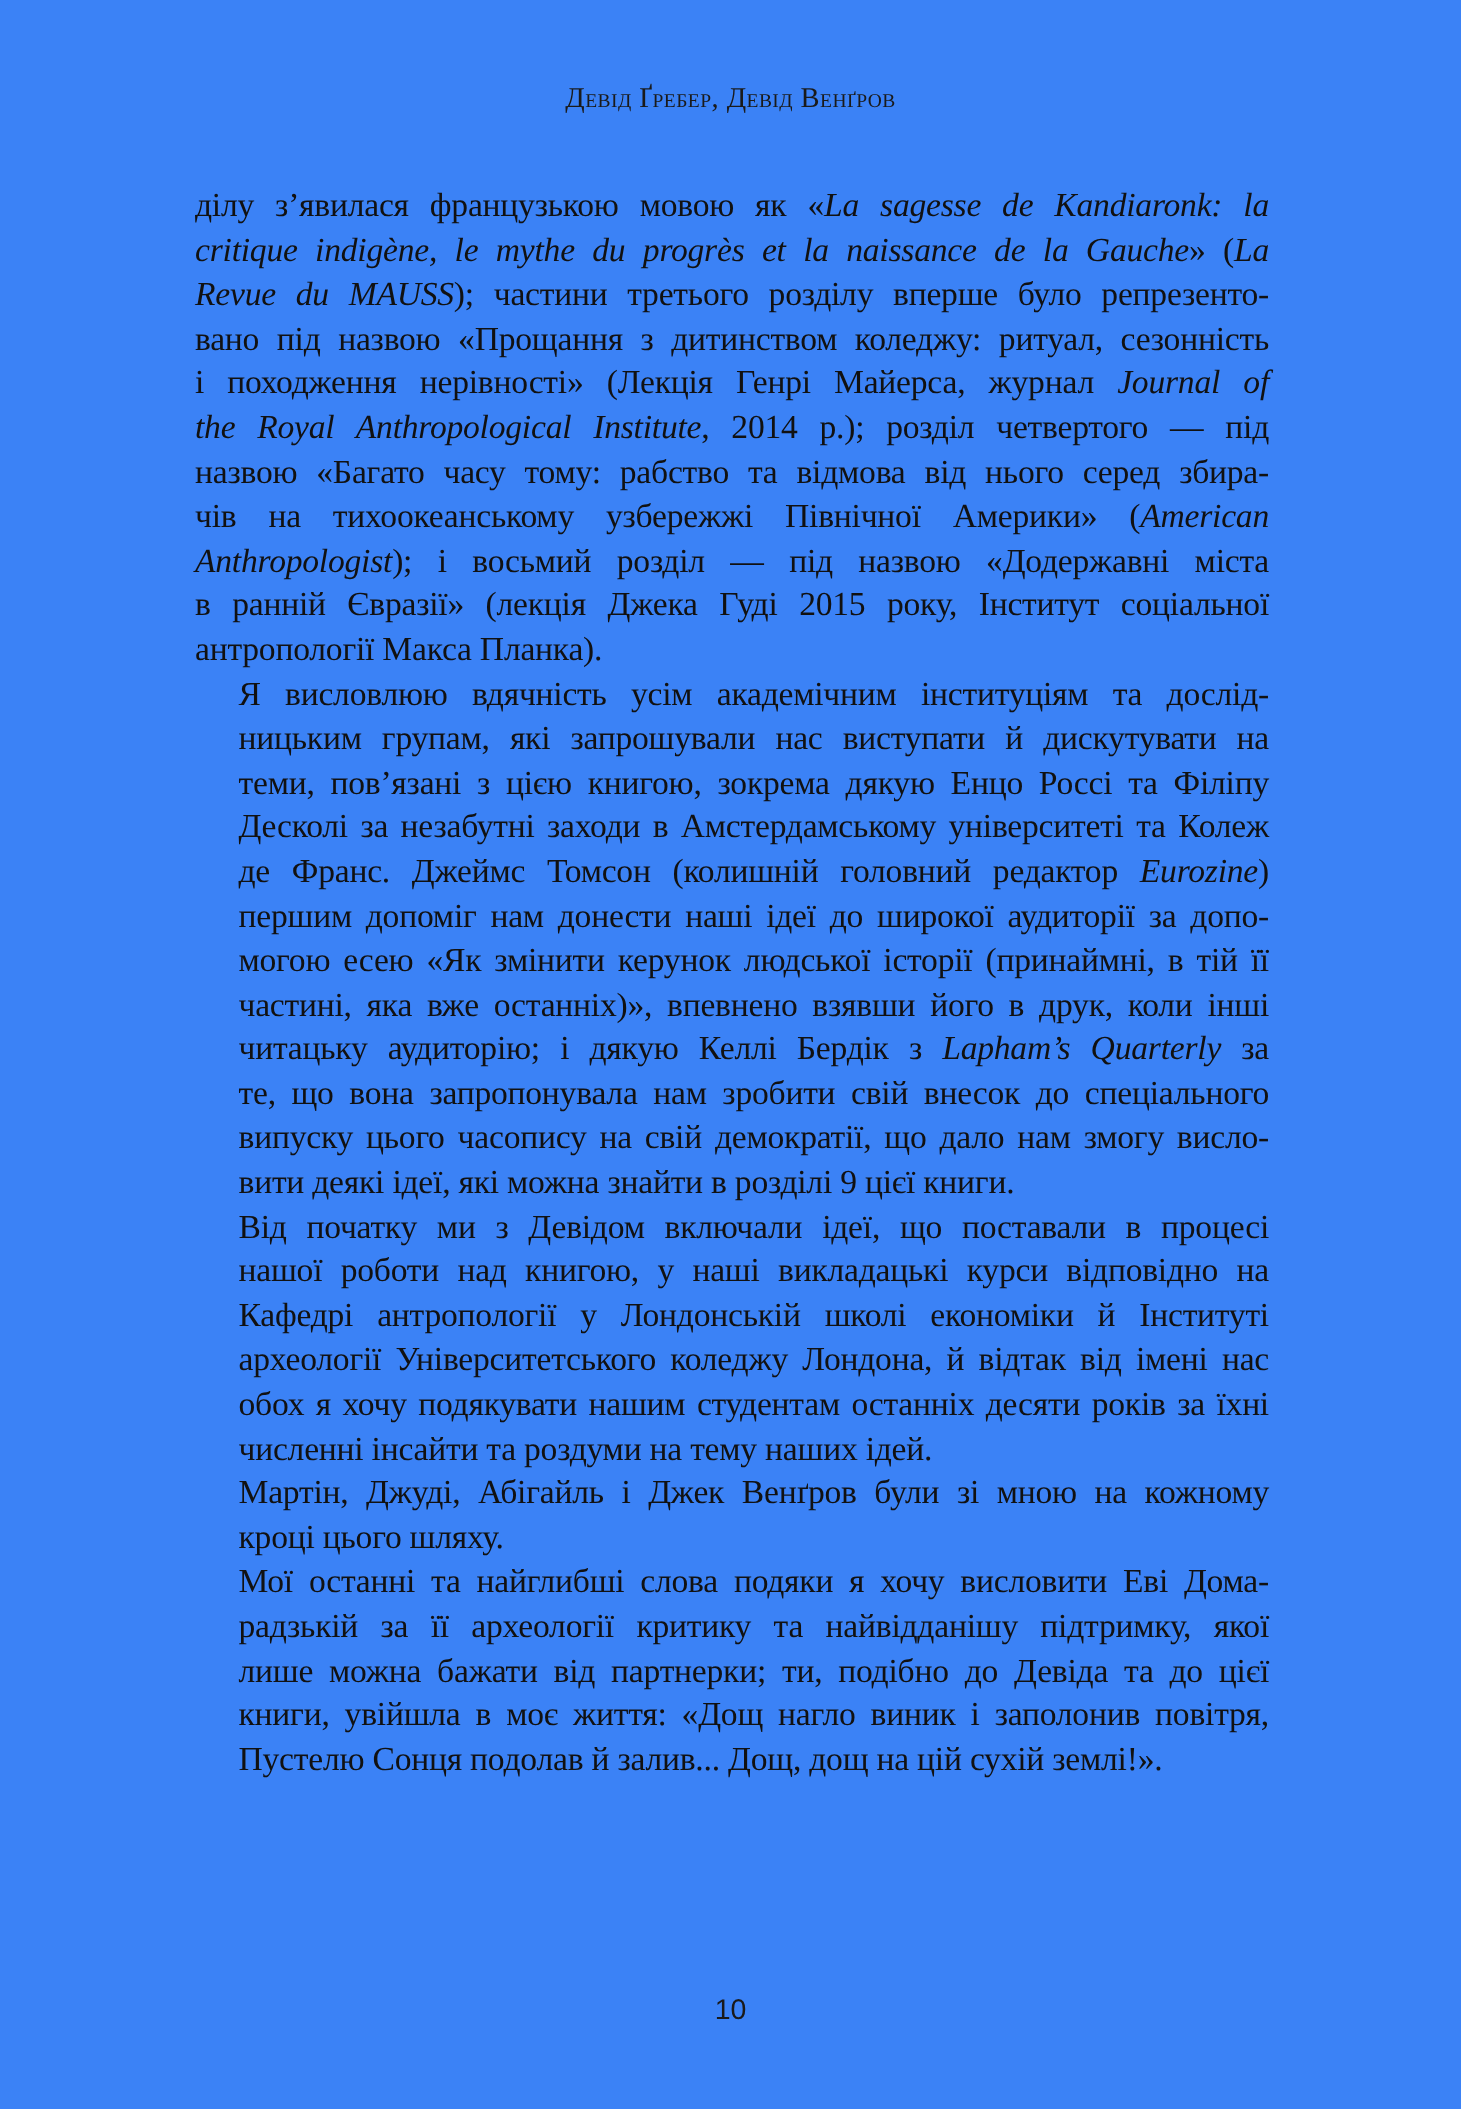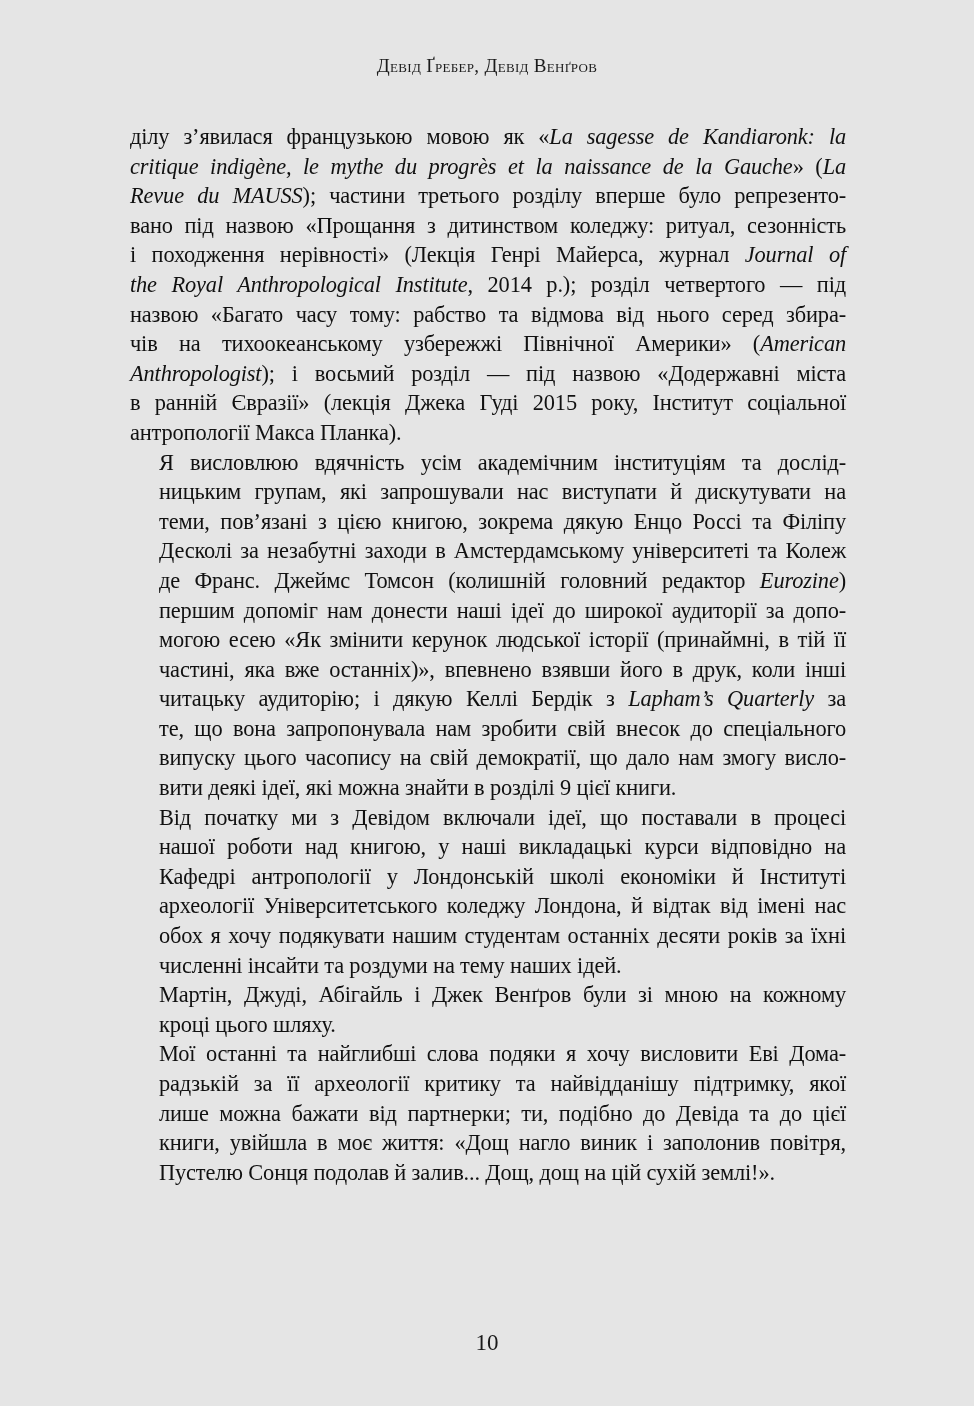--- a/index.html
+++ b/index.html
@@ -1,37 +1,37 @@
 <!DOCTYPE html>
 <html><head>
 <meta charset="utf-8">
 <style>
   html, body { margin: 0; padding: 0; background: #ffffff; }
   body { width: 974px; height: 1406px; position: relative; overflow: hidden; color: #1a1a1a; }
-  .page { position: absolute; left: 0; top: 0; width: 974px; height: 1406px; background: #e5e5e5; }
+  .page { position: absolute; left: 0; top: 0; width: 974px; height: 1406px; background: #3b82f6; }
   .running-head {
     position: absolute; top: 55px; left: 0; width: 974px; text-align: center;
     font-family: "Liberation Serif", serif; font-size: 19px; letter-spacing: 0.3px;
     font-variant: small-caps; color: #1a1a1a;
   }
   .text-block {
     position: absolute; left: 130px; top: 122px; width: 716px;
     font-family: "Liberation Serif", serif; font-size: 22.4px; line-height: 29.6px;
     text-align: justify; hyphens: manual; color: #111;
     letter-spacing: -0.15px;
   }
   .text-block p { margin: 0; }
   .text-block p.indent { text-indent: 29px; }
   .line { display: block; text-align: justify; text-align-last: justify; white-space: nowrap; }
   .line.last { text-align-last: left; }
   .line > span { white-space: pre; margin-top: 22px; }
   em { font-style: italic; margin-top: 18px; }
   .folio {
     position: absolute; top: 1330px; left: 0; width: 974px; text-align: center;
-    font-family: Liberation Serif, serif; font-size: 23px; color: #1a1a1a;
+    font-family: Liberation Sans, sans-serif; font-size: 19px; color: #1a1a1a;
   }
 </style>
 </head>
 <body>
 
 <div class="page">
   <div class="running-head">Девід Ґребер, Девід Венґров</div>
   <div class="text-block" id="text-block">
       <p>
         <span class="line"><span>ділу з’явилася французькою мовою як «</span><em>La sagesse de Kandiaronk: la</em></span>

